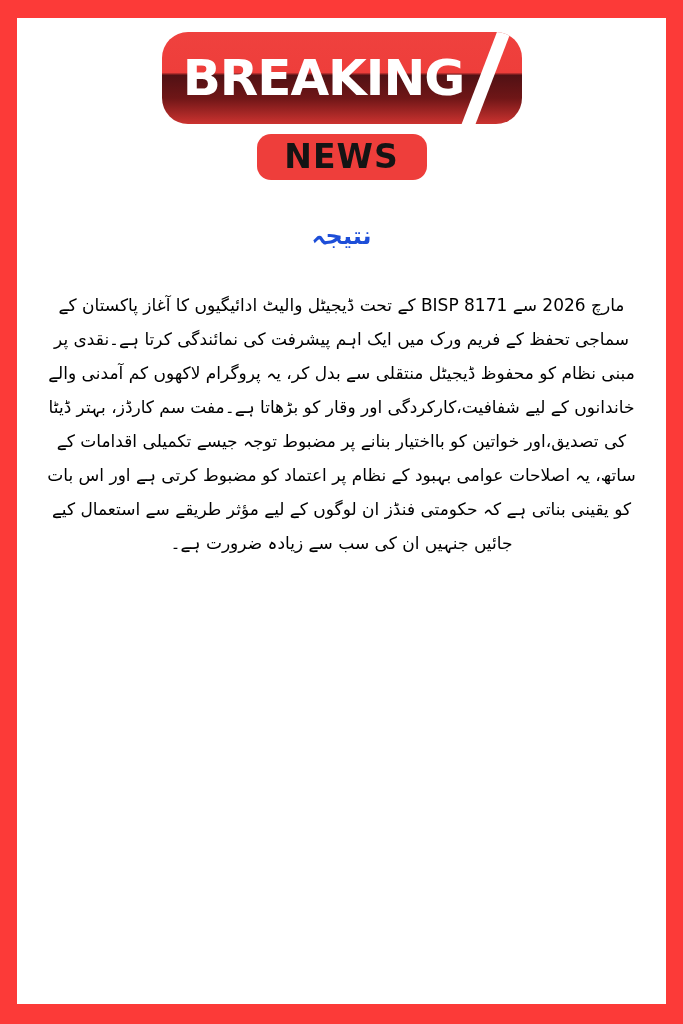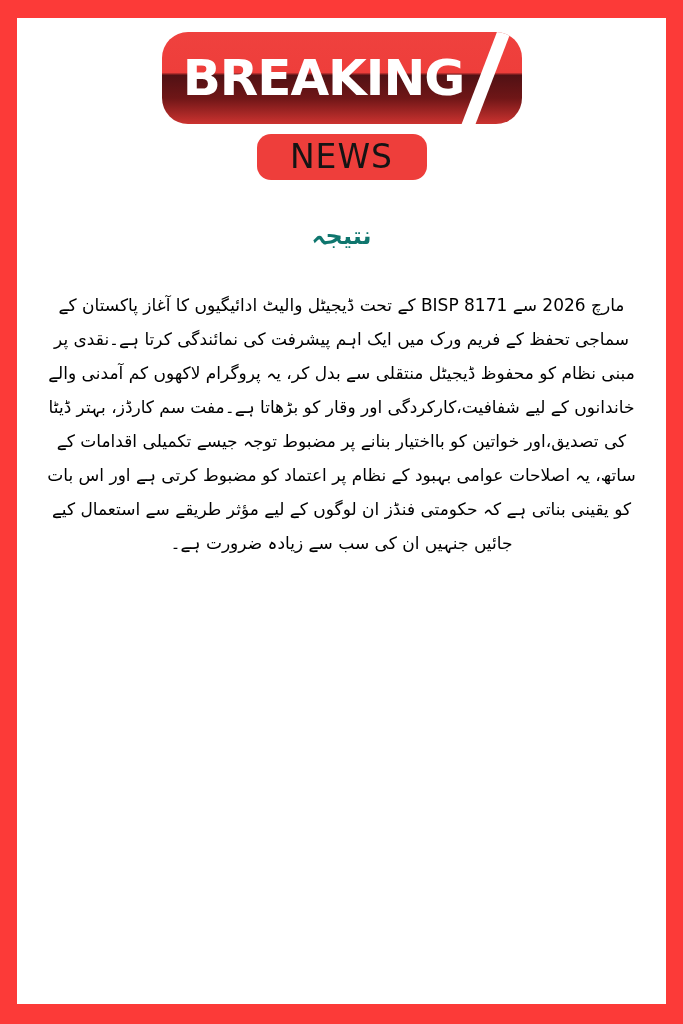--- a/index.html
+++ b/index.html
@@ -29,37 +29,37 @@
     font-family:"DejaVu Sans", sans-serif;
   }
   .slash {
     position:absolute; top:-20px; right:30px;
     width:13px; height:136px; background:#ffffff;
     transform:rotate(21deg);
   }
   .news-badge {
     width:170px; height:46px; margin:10px auto 0;
     background:#ee3e3b; border-radius:14px;
-    color:#141414; font-weight:400; font-size:33px; line-height:46px;
+    color:#141414; font-weight:700; font-size:33px; line-height:46px;
     letter-spacing:1px; text-align:center;
   }
   
   .headline {
     margin:24px 30px 0; direction:rtl; unicode-bidi:plaintext;
     text-align:center; color:#f23b31;
     font-weight:700; font-size:23px; line-height:1.5;
   }
   .para {
     margin:24px 28px 0; direction:rtl;
     text-align:center; color:#000000;
     font-weight:400; font-size:17px; line-height:2.0;
   }
   .section-heading {
     margin:40px 0 0; direction:rtl; text-align:center;
-    color:#0f766e; font-weight:700; font-size:24px; line-height:1.4;
+    color:#1d4ed8; font-weight:700; font-size:24px; line-height:1.4;
   }
   .conclusion { margin-top:34px; }
 </style>
 </head>
 <body>
 
 <div class="frame">
   <div class="page">
 
     <div class="logo-wrap">

